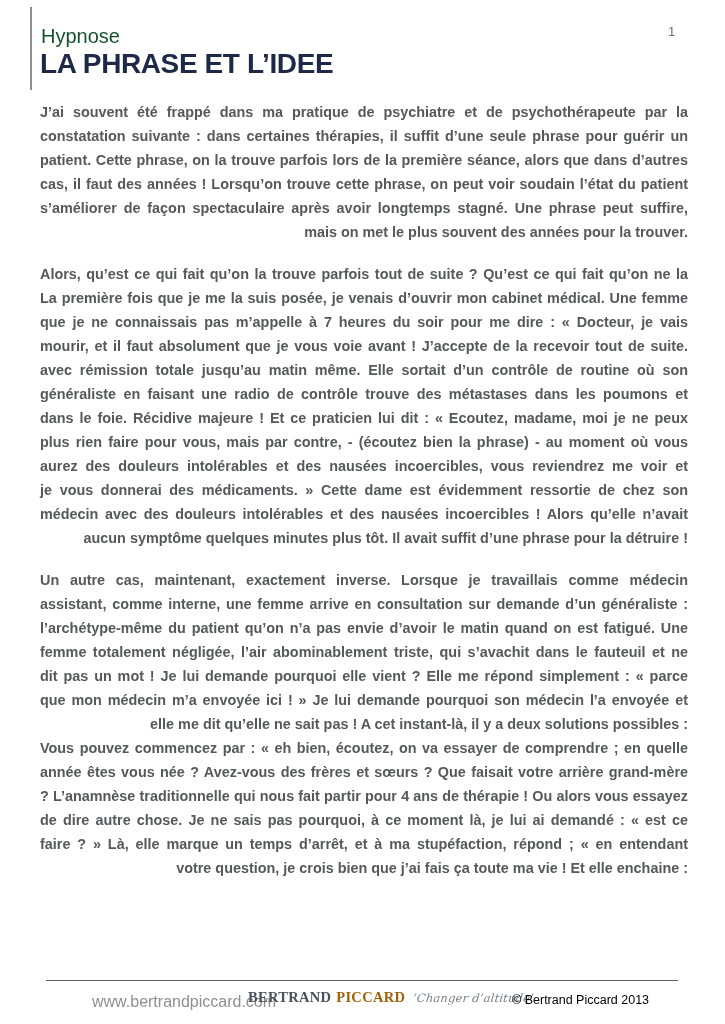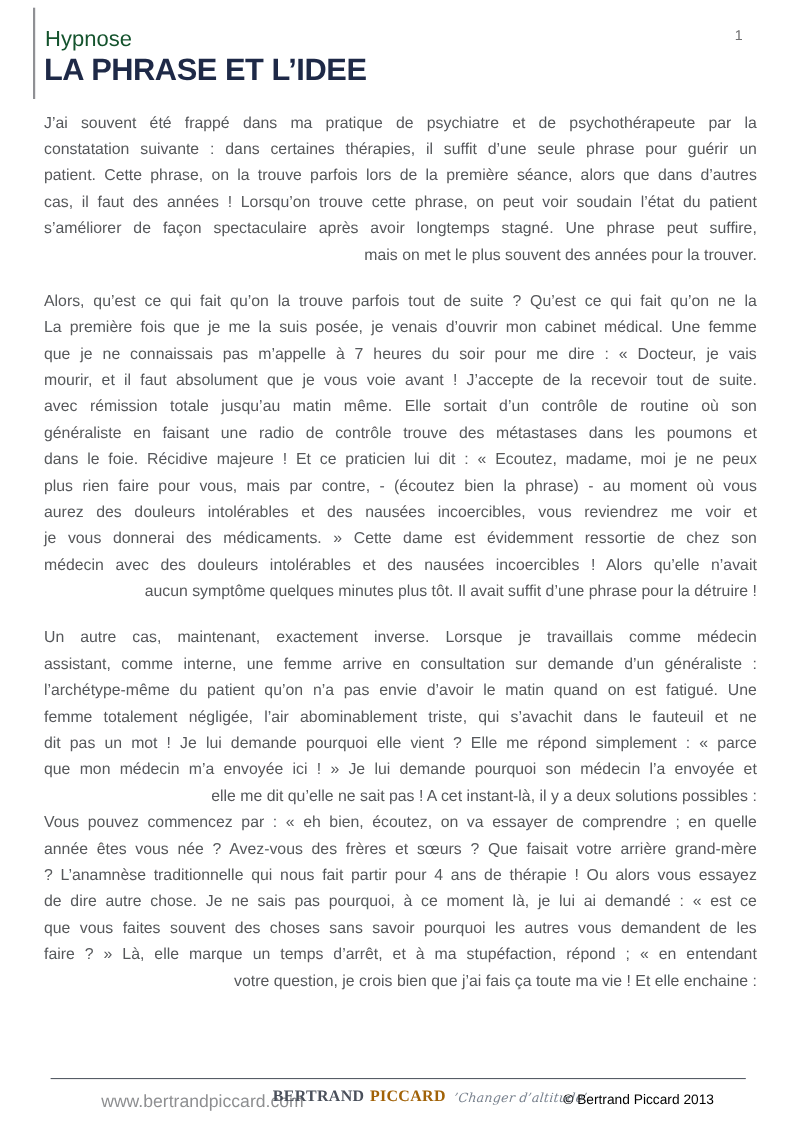--- a/index.html
+++ b/index.html
@@ -5,21 +5,21 @@
   html,body{margin:0;padding:0;}
   body{
     width:725px;height:1024px;background:#ffffff;position:relative;
     font-family:"Liberation Sans", sans-serif;overflow:hidden;
   }
   .accent-line{position:absolute;left:30px;top:7px;width:1.5px;height:83px;background:#8f9094;}
   .kicker{position:absolute;left:41px;top:25px;font-size:20px;color:#14532d;}
   .title{position:absolute;left:40px;top:48px;font-size:28px;font-weight:bold;color:#1e2947;letter-spacing:-0.4px;text-align:center;}
   .pagenum{position:absolute;left:668px;top:24px;font-size:13px;color:#6e6e70;}
   .body-text{position:absolute;left:40px;top:100px;width:648px;color:#56585b;font-size:14.4px;}
-  .para{margin:0 0 18px 0;}
+  .para{margin:0 0 18px 0;font-weight:bold;}
   .line{line-height:24px;}
   .line.just{text-align:justify;text-align-last:justify;-moz-text-align-last:justify;text-justify:inter-word;}
   .line.short{text-align:right;}
   .footer-rule{position:absolute;left:46px;top:980px;width:632px;height:1px;background:#565d66;}
   .footer-website{position:absolute;left:92px;top:993px;font-size:16px;color:#8e8f91;}
   .brand{position:absolute;left:248px;top:989px;display:flex;align-items:center;
          font-family:"Liberation Serif", serif;font-size:14.5px;letter-spacing:0.3px;white-space:nowrap;}
   .brand-first{color:#4a505b;font-weight:600;}
   .brand-last{color:#a16207;font-weight:700;margin-left:5px;}
   .tagline{margin-left:8px;font-family:"DejaVu Serif", serif;font-style:italic;font-size:11.5px;
@@ -62,21 +62,20 @@
       <div class="line just">assistant, comme interne, une femme arrive en consultation sur demande d’un généraliste :</div>
       <div class="line just">l’archétype-même du patient qu’on n’a pas envie d’avoir le matin quand on est fatigué. Une</div>
       <div class="line just">femme totalement négligée, l’air abominablement triste, qui s’avachit dans le fauteuil et  ne</div>
       <div class="line just">dit pas un mot ! Je lui demande pourquoi elle vient ? Elle me répond simplement : « parce</div>
       <div class="line just">que mon médecin m’a envoyée ici ! » Je lui demande pourquoi son médecin l’a envoyée et</div>
       <div class="line short">elle me dit qu’elle ne sait pas !  A cet instant-là, il y a deux solutions possibles :</div>
       <div class="line just">Vous pouvez commencez par : « eh bien, écoutez, on va essayer de comprendre ; en quelle</div>
       <div class="line just">année êtes vous née ? Avez-vous des frères et sœurs ? Que faisait votre arrière grand-mère</div>
       <div class="line just">? L’anamnèse traditionnelle qui nous fait partir pour 4 ans de thérapie !  Ou alors vous essayez</div>
       <div class="line just">de dire autre chose.  Je ne sais pas pourquoi, à ce moment là, je lui ai demandé : « est ce</div>
-      <div class="line just">que vous faites souvent des choses sans savoir pourquoi les autres vous demandent de les</div>
       <div class="line just">faire ? » Là, elle marque un temps d’arrêt, et à ma stupéfaction, répond ; «  en entendant</div>
       <div class="line short">votre question, je crois bien que j’ai fais ça toute ma vie ! Et elle enchaine :</div>
     </div>
   </div>
 
 <div class="footer-rule"></div>
 <div class="footer-website">www.bertrandpiccard.com</div>
 <div class="brand">
   <span class="brand-first">BERTRAND</span>
   <span class="brand-last">PICCARD</span>

